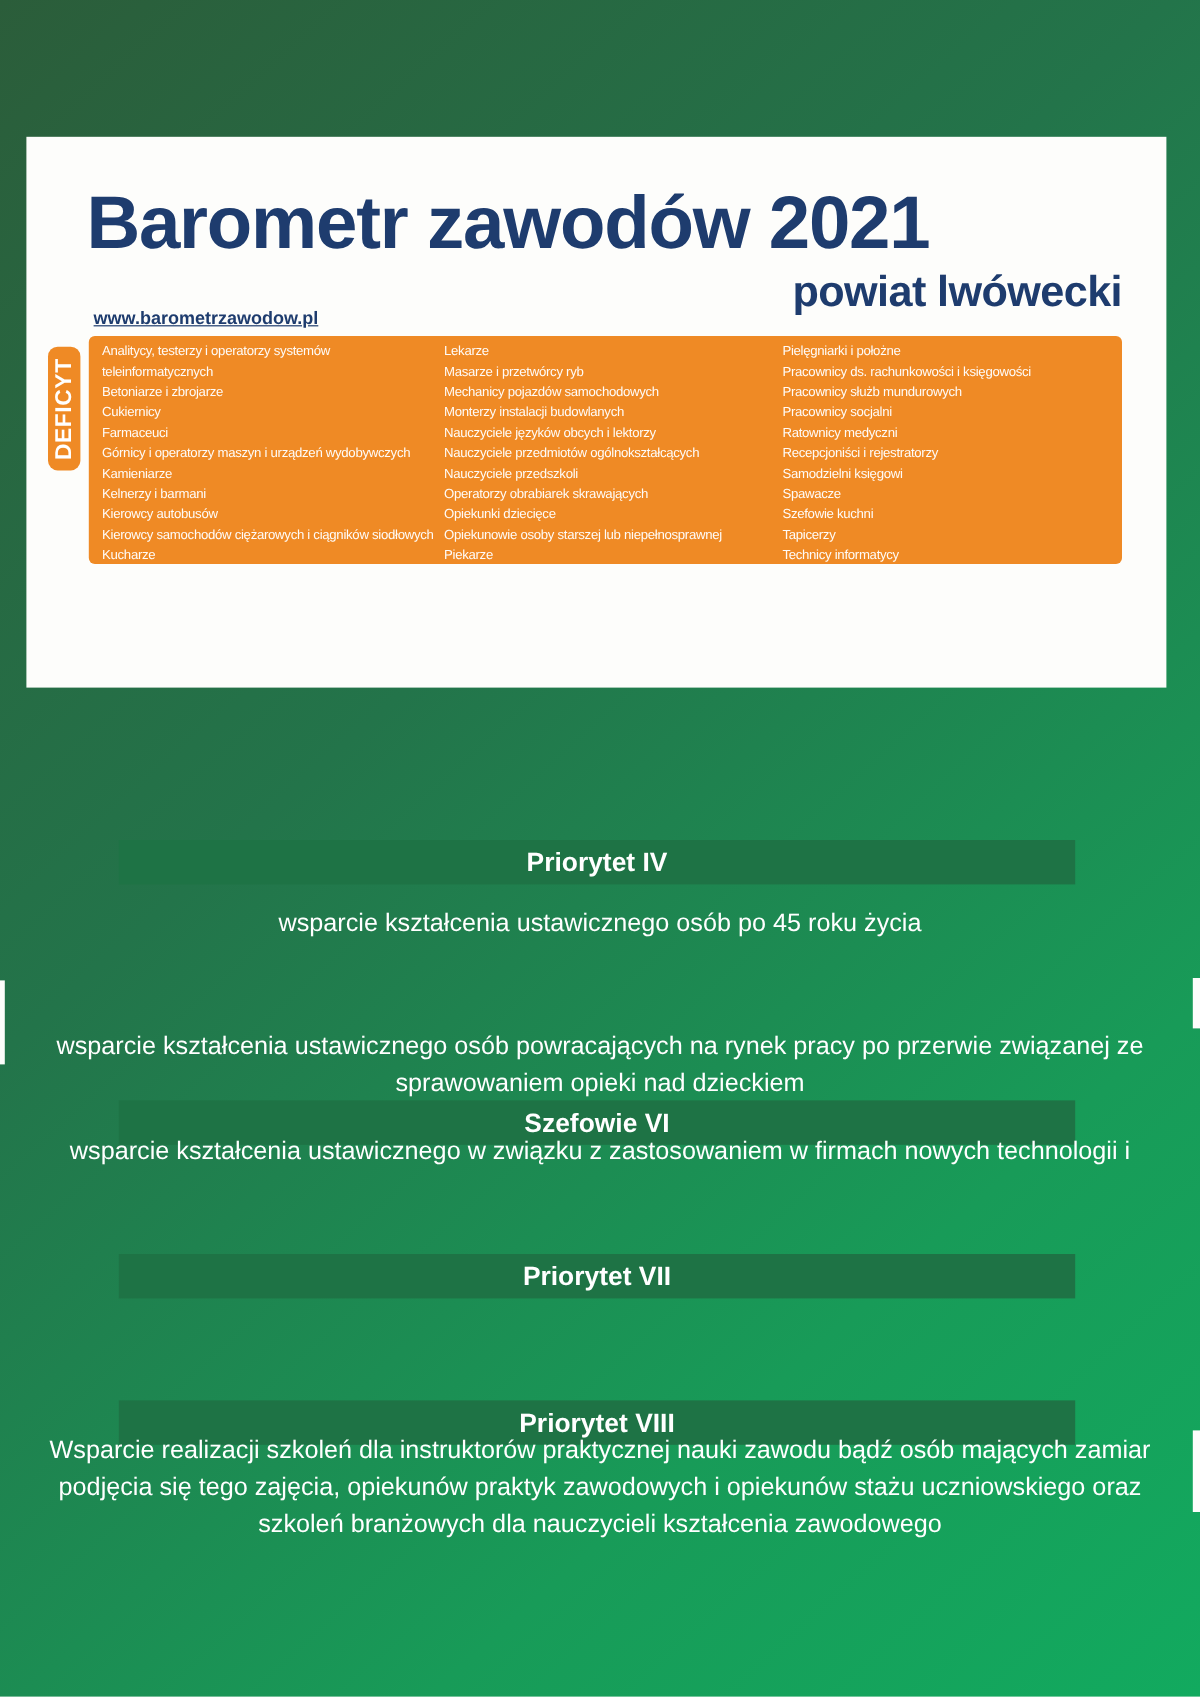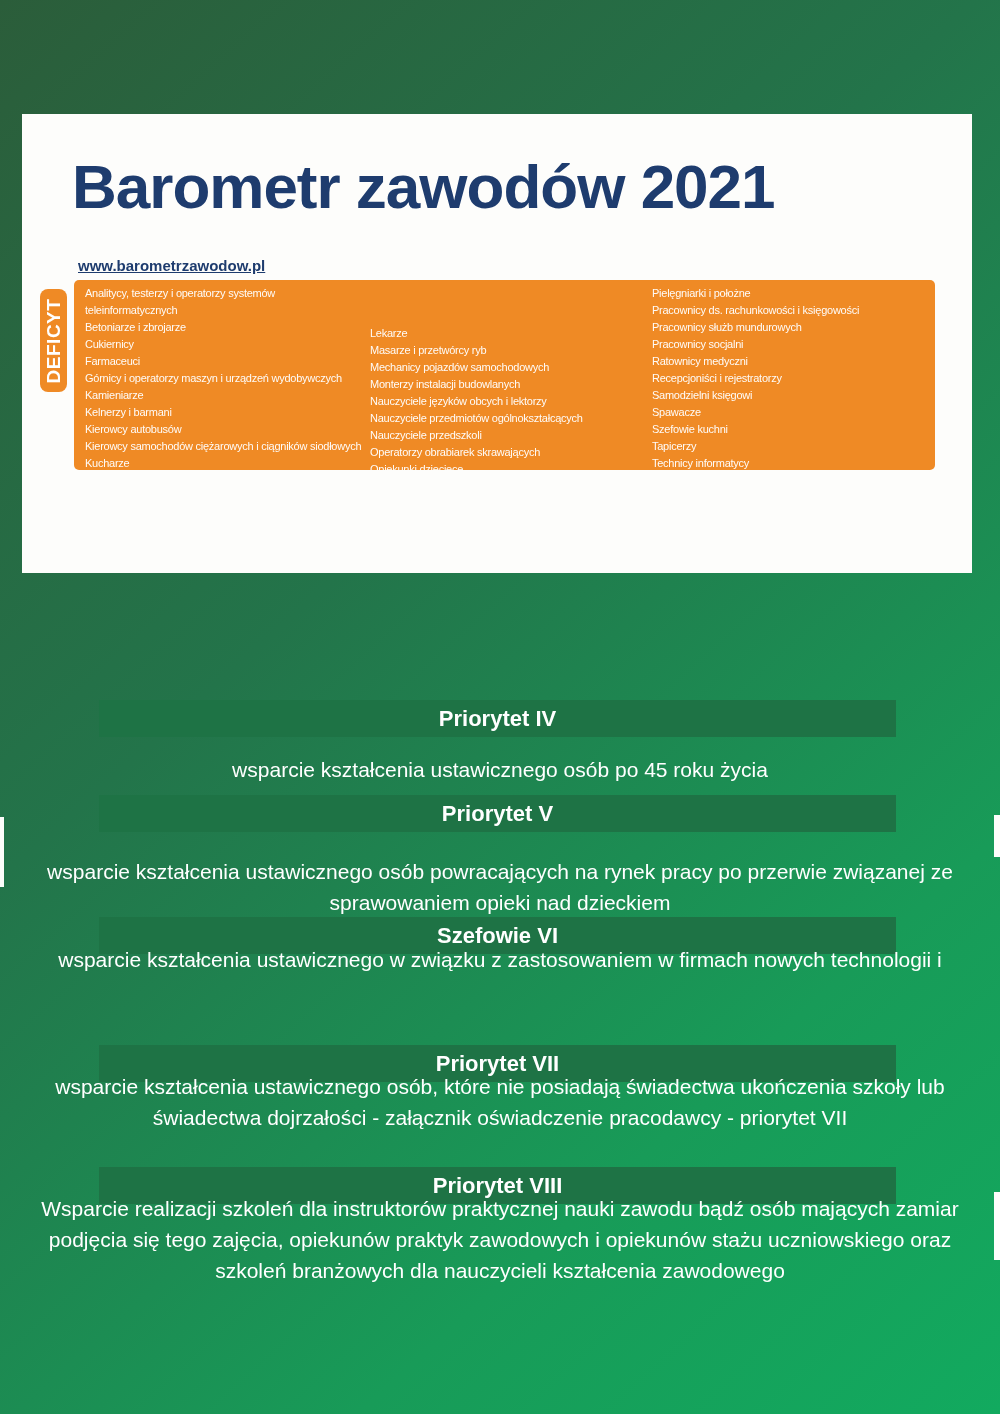--- a/index.html
+++ b/index.html
@@ -81,21 +81,21 @@
   .occ-col {
     position: absolute;
     top: 5px;
     color: rgba(255,255,255,0.97);
     font-size: 11px;
     letter-spacing: -0.25px;
     line-height: 17px;
   }
   .occ-col .occ-line { white-space: nowrap; }
   .occ-col-1 { left: 11px; }
-  .occ-col-2 { left: 296px; margin-top: 40px; }
+  .occ-col-2 { left: 296px; }
   .occ-col-3 { left: 578px; }
 
   
   .pri-bar {
     position: absolute;
     left: 99px;
     width: 797px; height: 37px;
     background: var(--header-bar, #1e7345);
     color: #ffffff;
     font-weight: bold;
@@ -132,20 +132,21 @@
   .sliver-r1    { right: 0; top: 815px;  width: 6px; height: 42px; }
   .sliver-r2    { right: 0; top: 1192px; width: 6px; height: 68px; }
 </style>
 </head>
 <body>
 
 <div class="page">
 
   <div class="card">
     <div class="card-title">Barometr zawodów 2021</div>
+    <div class="card-subtitle">powiat lwówecki</div>
     <div class="card-website">www.barometrzawodow.pl</div>
 
     <div class="deficyt-tab">
       <span class="deficyt-label">DEFICYT</span>
     </div>
 
     <div class="occ-table">
       <div class="occ-col occ-col-1">
           <div class="occ-line">Analitycy, testerzy i operatorzy systemów</div>
           <div class="occ-line">teleinformatycznych</div>
@@ -186,36 +187,31 @@
           <div class="occ-line">Technicy informatycy</div>
         </div>
     </div>
   </div>
 
   <div class="pri-bar bar-4">Priorytet IV</div>
   <div class="pri-body body-4">
       <div>wsparcie kształcenia ustawicznego osób po 45 roku życia</div>
     </div>
 
-  <div class="pri-bar bar-5">Priorytet V</div>
   <div class="pri-body body-5">
       <div>wsparcie kształcenia ustawicznego osób powracających na rynek pracy po przerwie związanej ze</div>
       <div>sprawowaniem opieki nad dzieckiem</div>
     </div>
 
   <div class="pri-bar bar-6">Szefowie VI</div>
   <div class="pri-body body-6">
       <div>wsparcie kształcenia ustawicznego w związku z zastosowaniem w firmach nowych technologii i</div>
     </div>
 
   <div class="pri-bar bar-7">Priorytet VII</div>
-  <div class="pri-body body-7">
-      <div>wsparcie kształcenia ustawicznego osób, które nie posiadają świadectwa ukończenia szkoły lub</div>
-      <div>świadectwa dojrzałości - załącznik oświadczenie pracodawcy - priorytet VII</div>
-    </div>
 
   <div class="pri-bar bar-8">Priorytet VIII</div>
   <div class="pri-body body-8">
       <div>Wsparcie realizacji szkoleń dla instruktorów praktycznej nauki zawodu bądź osób mających zamiar</div>
       <div>podjęcia się tego zajęcia, opiekunów praktyk zawodowych i opiekunów stażu uczniowskiego oraz</div>
       <div>szkoleń branżowych dla nauczycieli kształcenia zawodowego</div>
     </div>
 
   <div class="sliver sliver-left"></div>
   <div class="sliver sliver-r1"></div>

